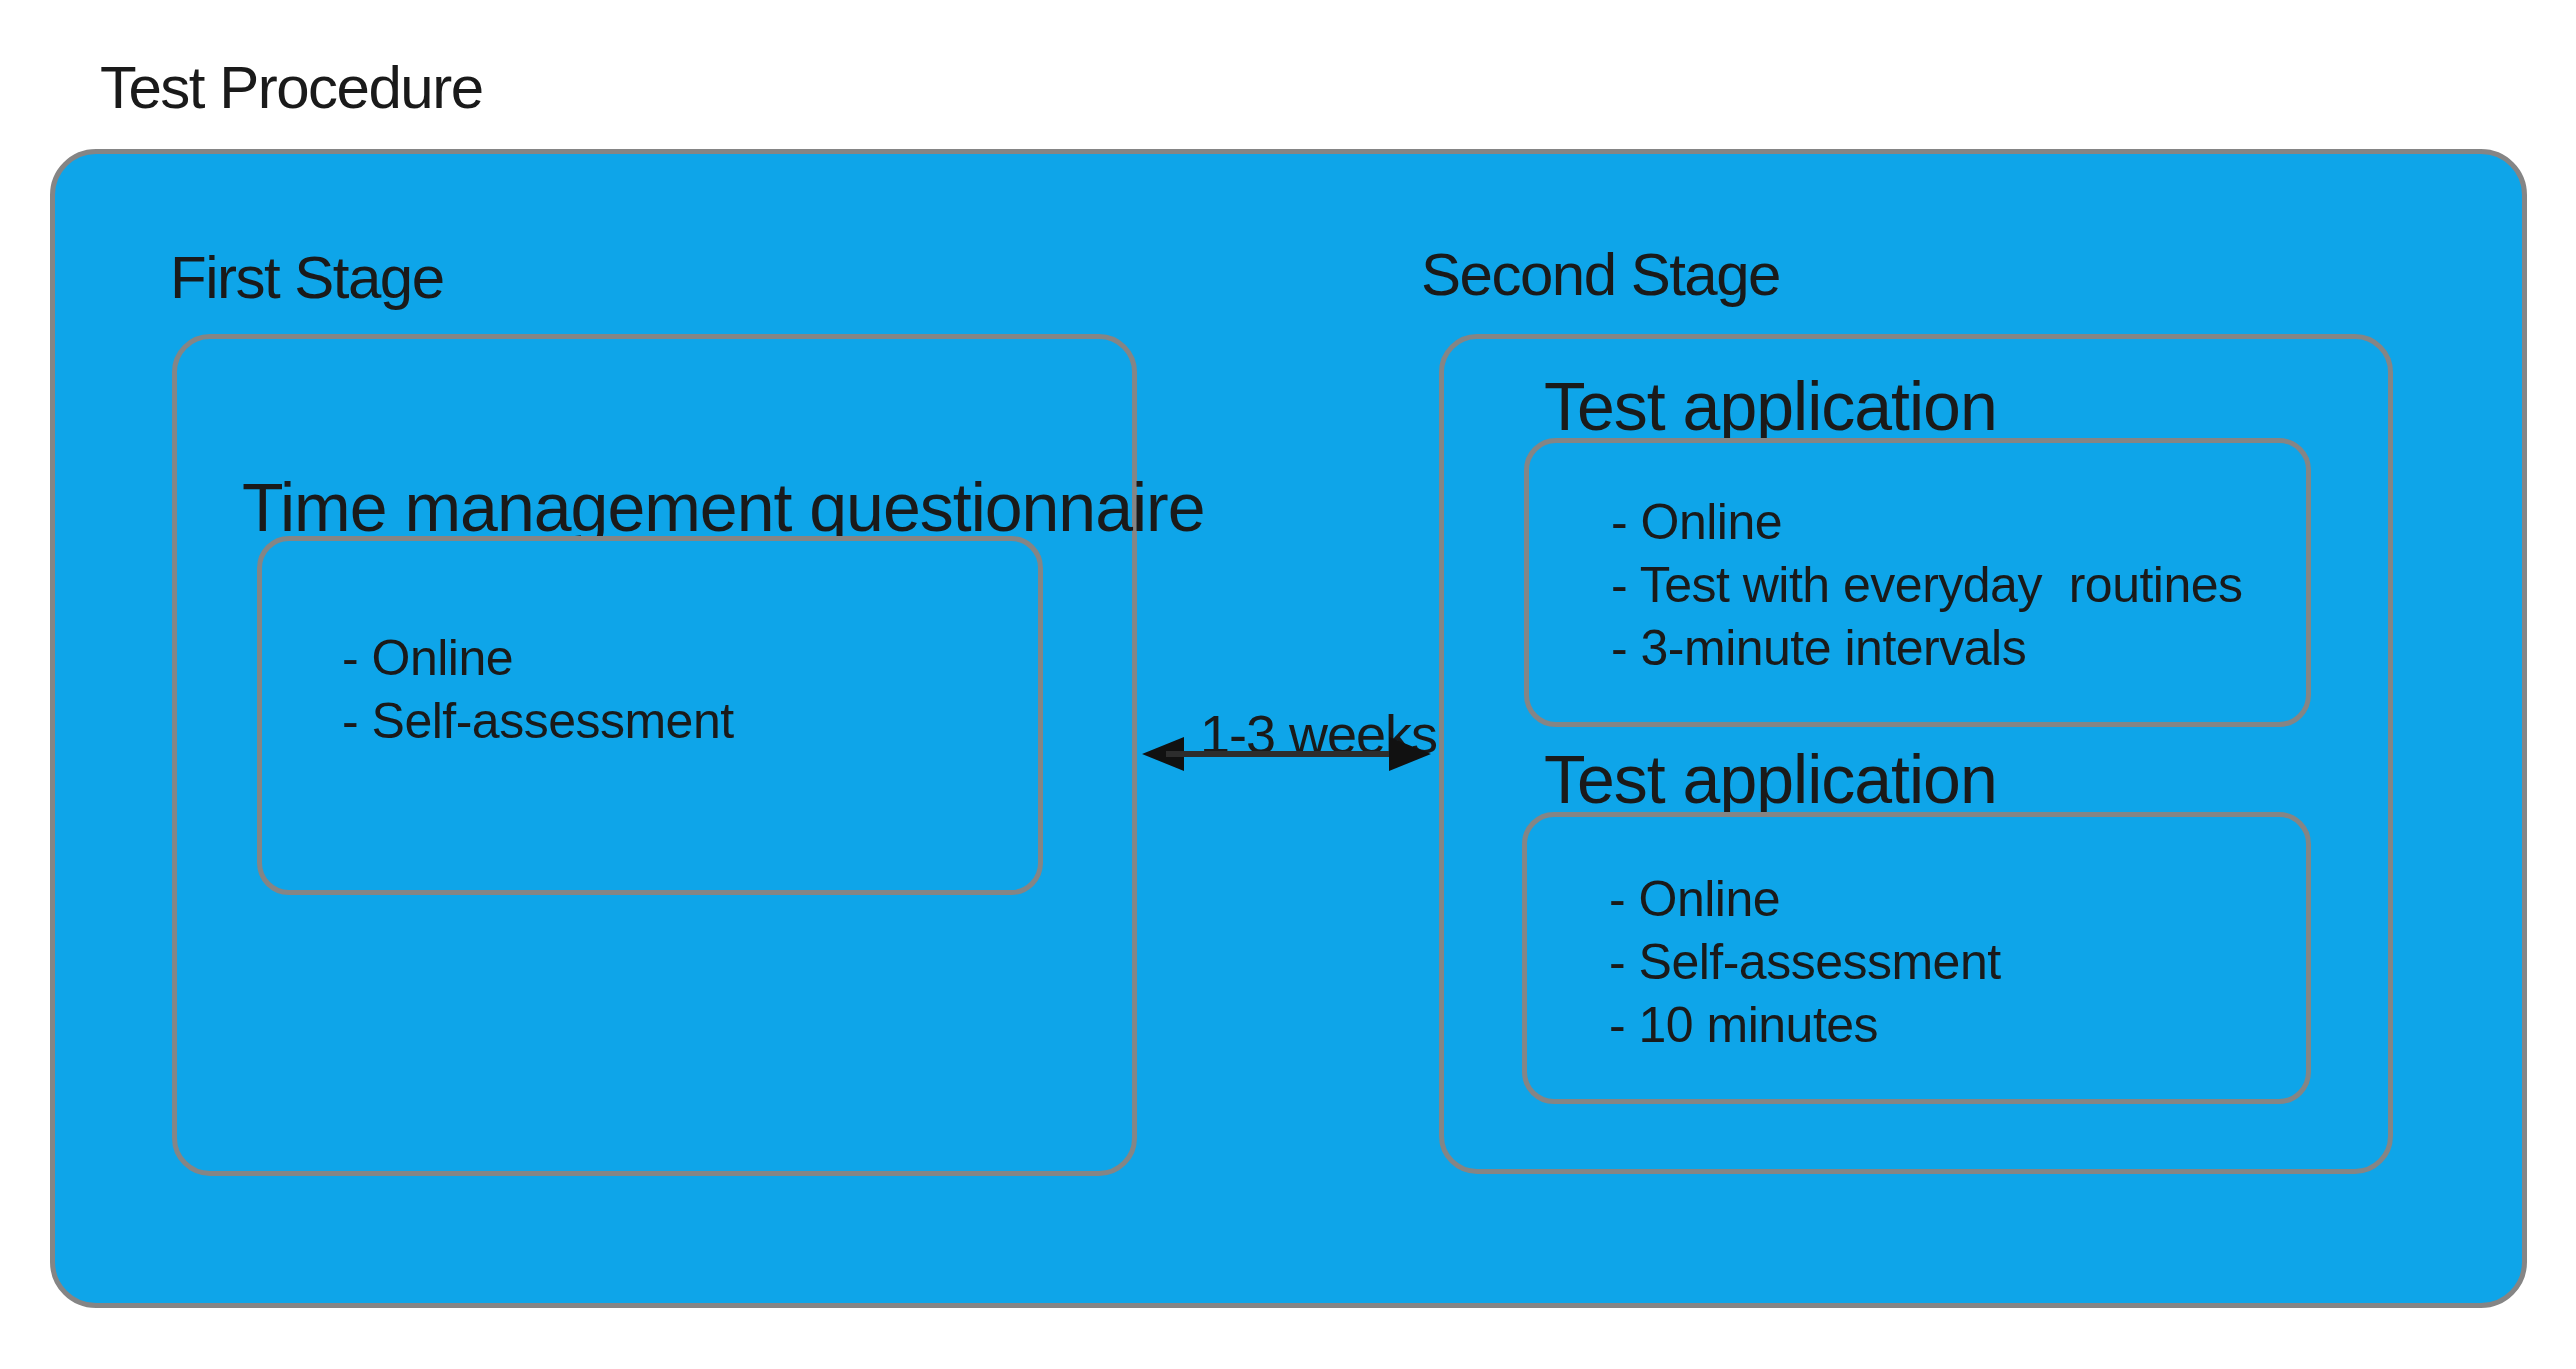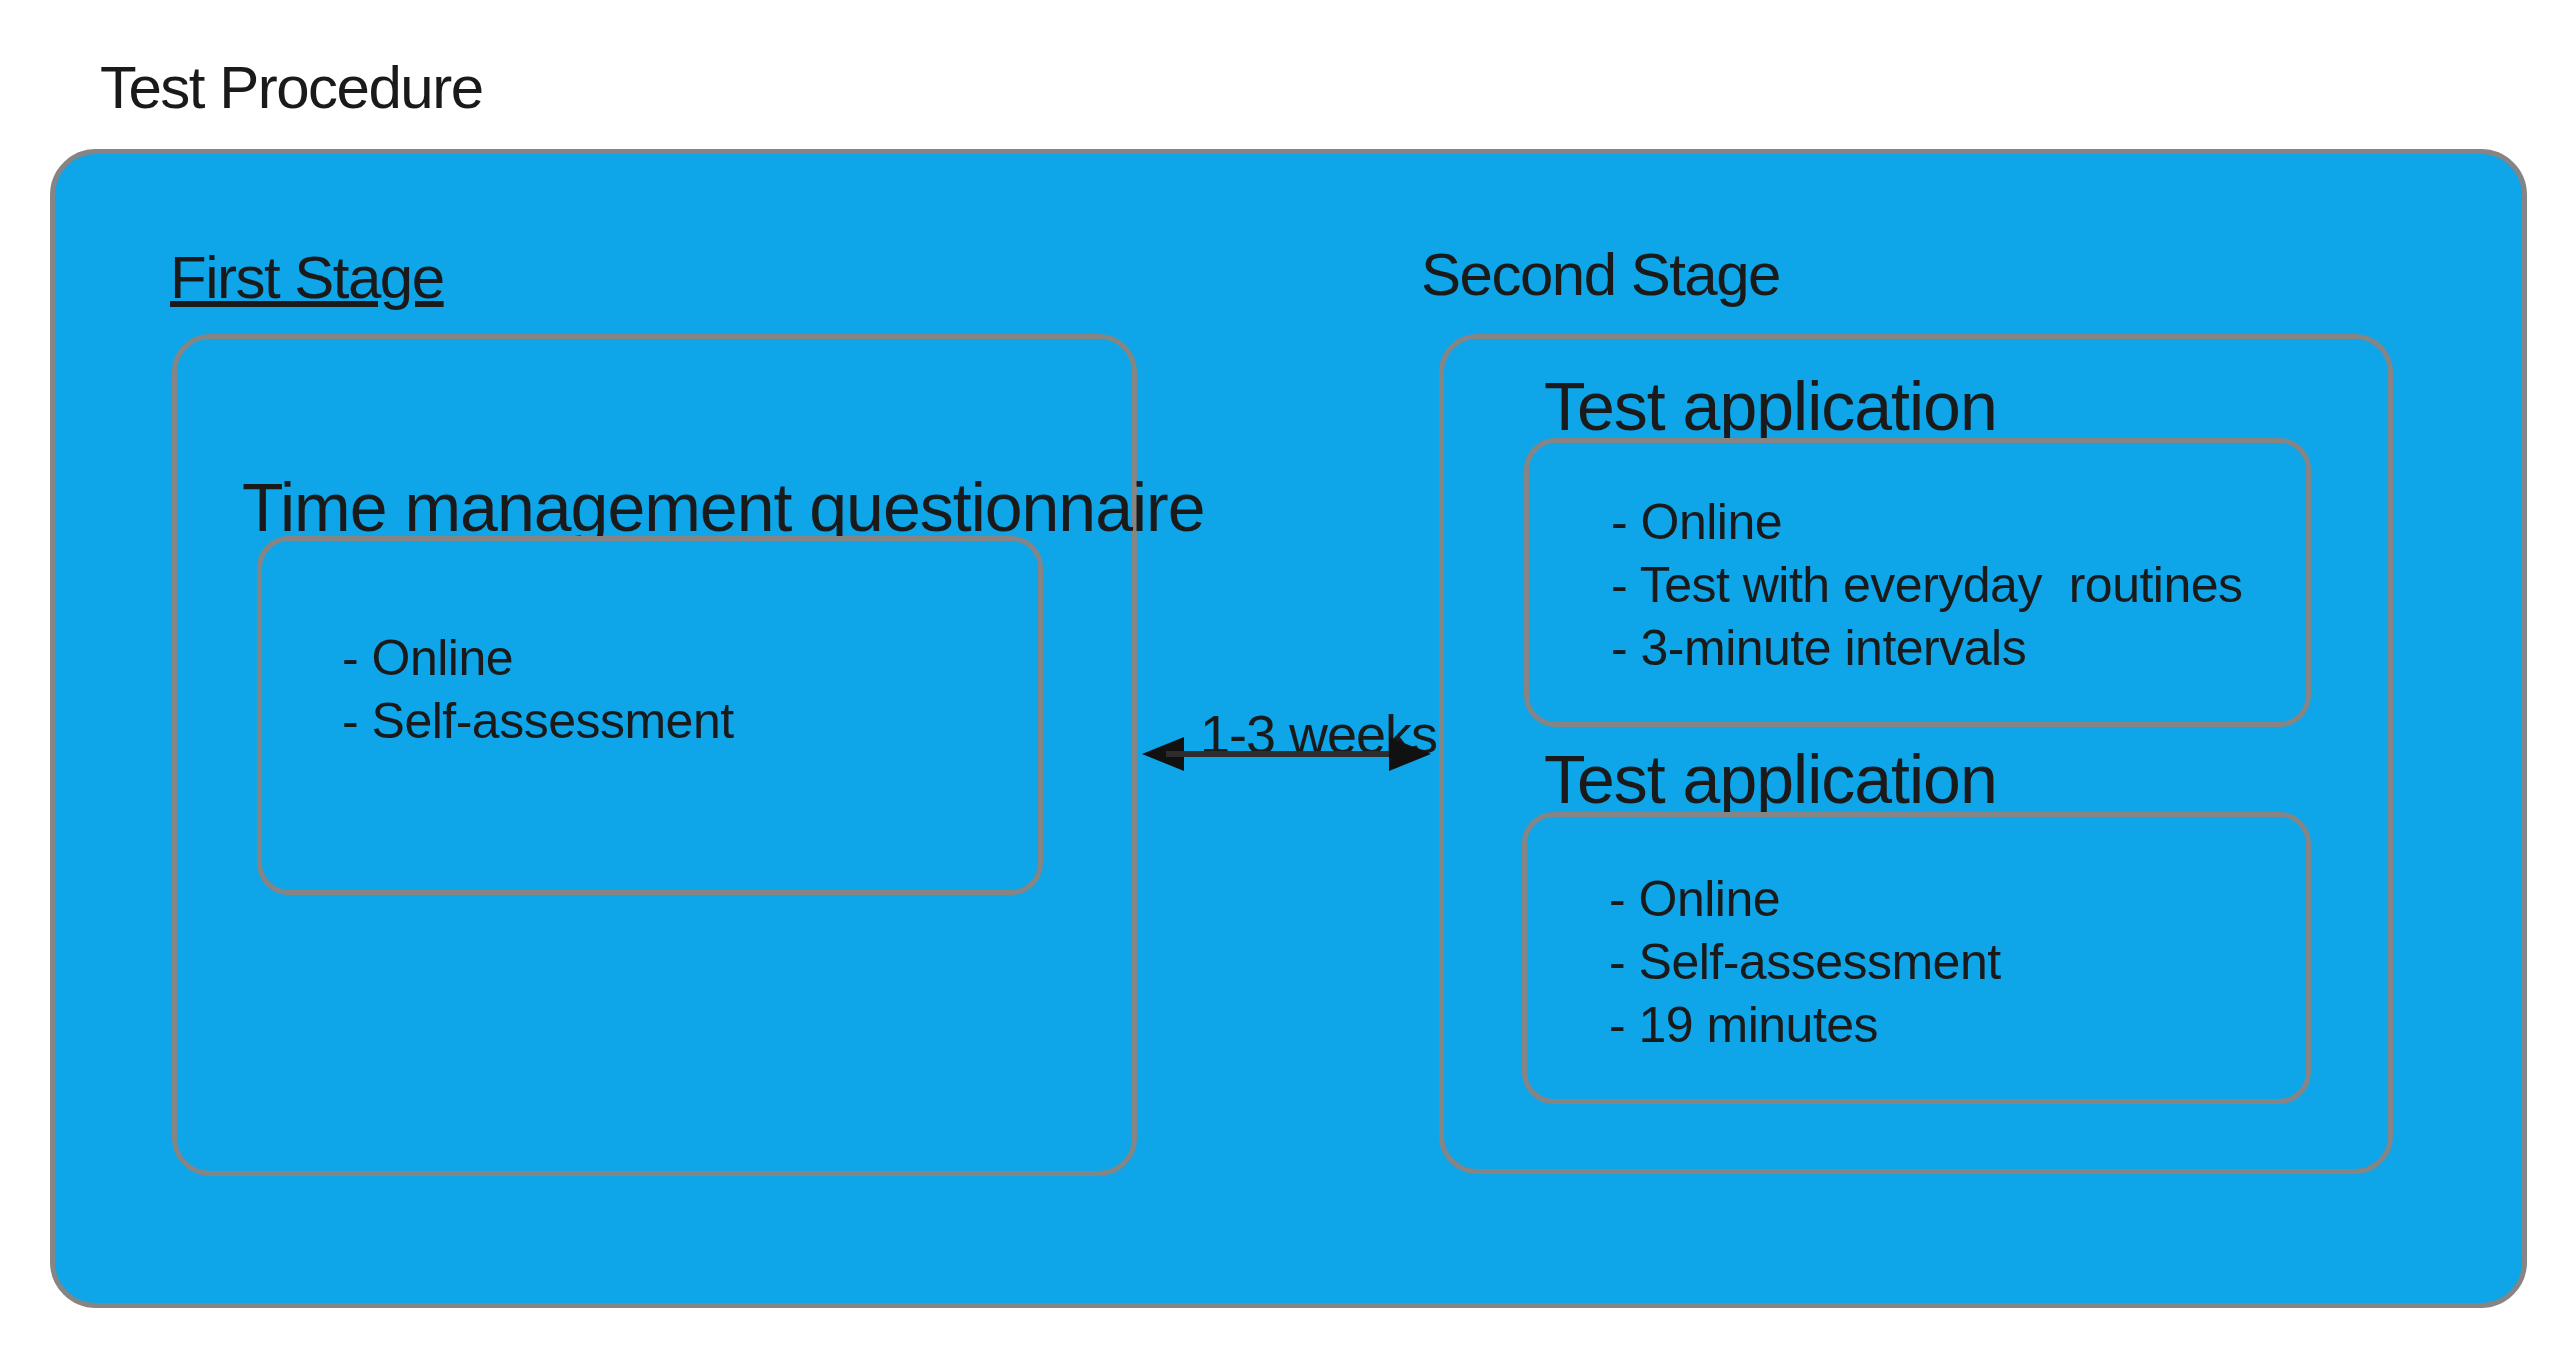--- a/index.html
+++ b/index.html
@@ -44,21 +44,21 @@
     letter-spacing: -0.5px;
     box-sizing: border-box;
   }
   .bullet-line { white-space: pre; }
 
   
   #outer-box   { left: 50px;  top: 149px;  width: 2477px; height: 1159px; border-radius: 46px; }
 
   
   #main-title          { left: 100px;  top: 52px; }
-  #first-stage-label   { left: 170px;  top: 242px; text-decoration: underline; }
+  #first-stage-label   { left: 170px;  top: 242px; }
   #second-stage-label  { left: 1421px; top: 239px; }
   #tmq-label           { left: 242px;  top: 468px; }
   #ta1-label           { left: 1544px; top: 367px; }
   #ta2-label           { left: 1544px; top: 740px; }
 
   
   #first-stage-box  { left: 172px;  top: 334px; width: 965px; height: 842px; border-radius: 38px; }
   #second-stage-box { left: 1439px; top: 334px; width: 954px; height: 840px; border-radius: 38px; }
 
   
@@ -138,18 +138,18 @@
       <div class="bullet-line">- 3-minute intervals</div>
     </div>
   </div>
 
   <div id="ta2-label" class="abs label">Test application</div>
 
   <div id="ta2-box" class="box">
     <div class="bullets">
       <div class="bullet-line">- Online</div>
       <div class="bullet-line">- Self-assessment</div>
-      <div class="bullet-line">- 19 minutes</div>
+      <div class="bullet-line">- 10 minutes</div>
     </div>
   </div>
 
 </div>
 
 
 </body></html>

